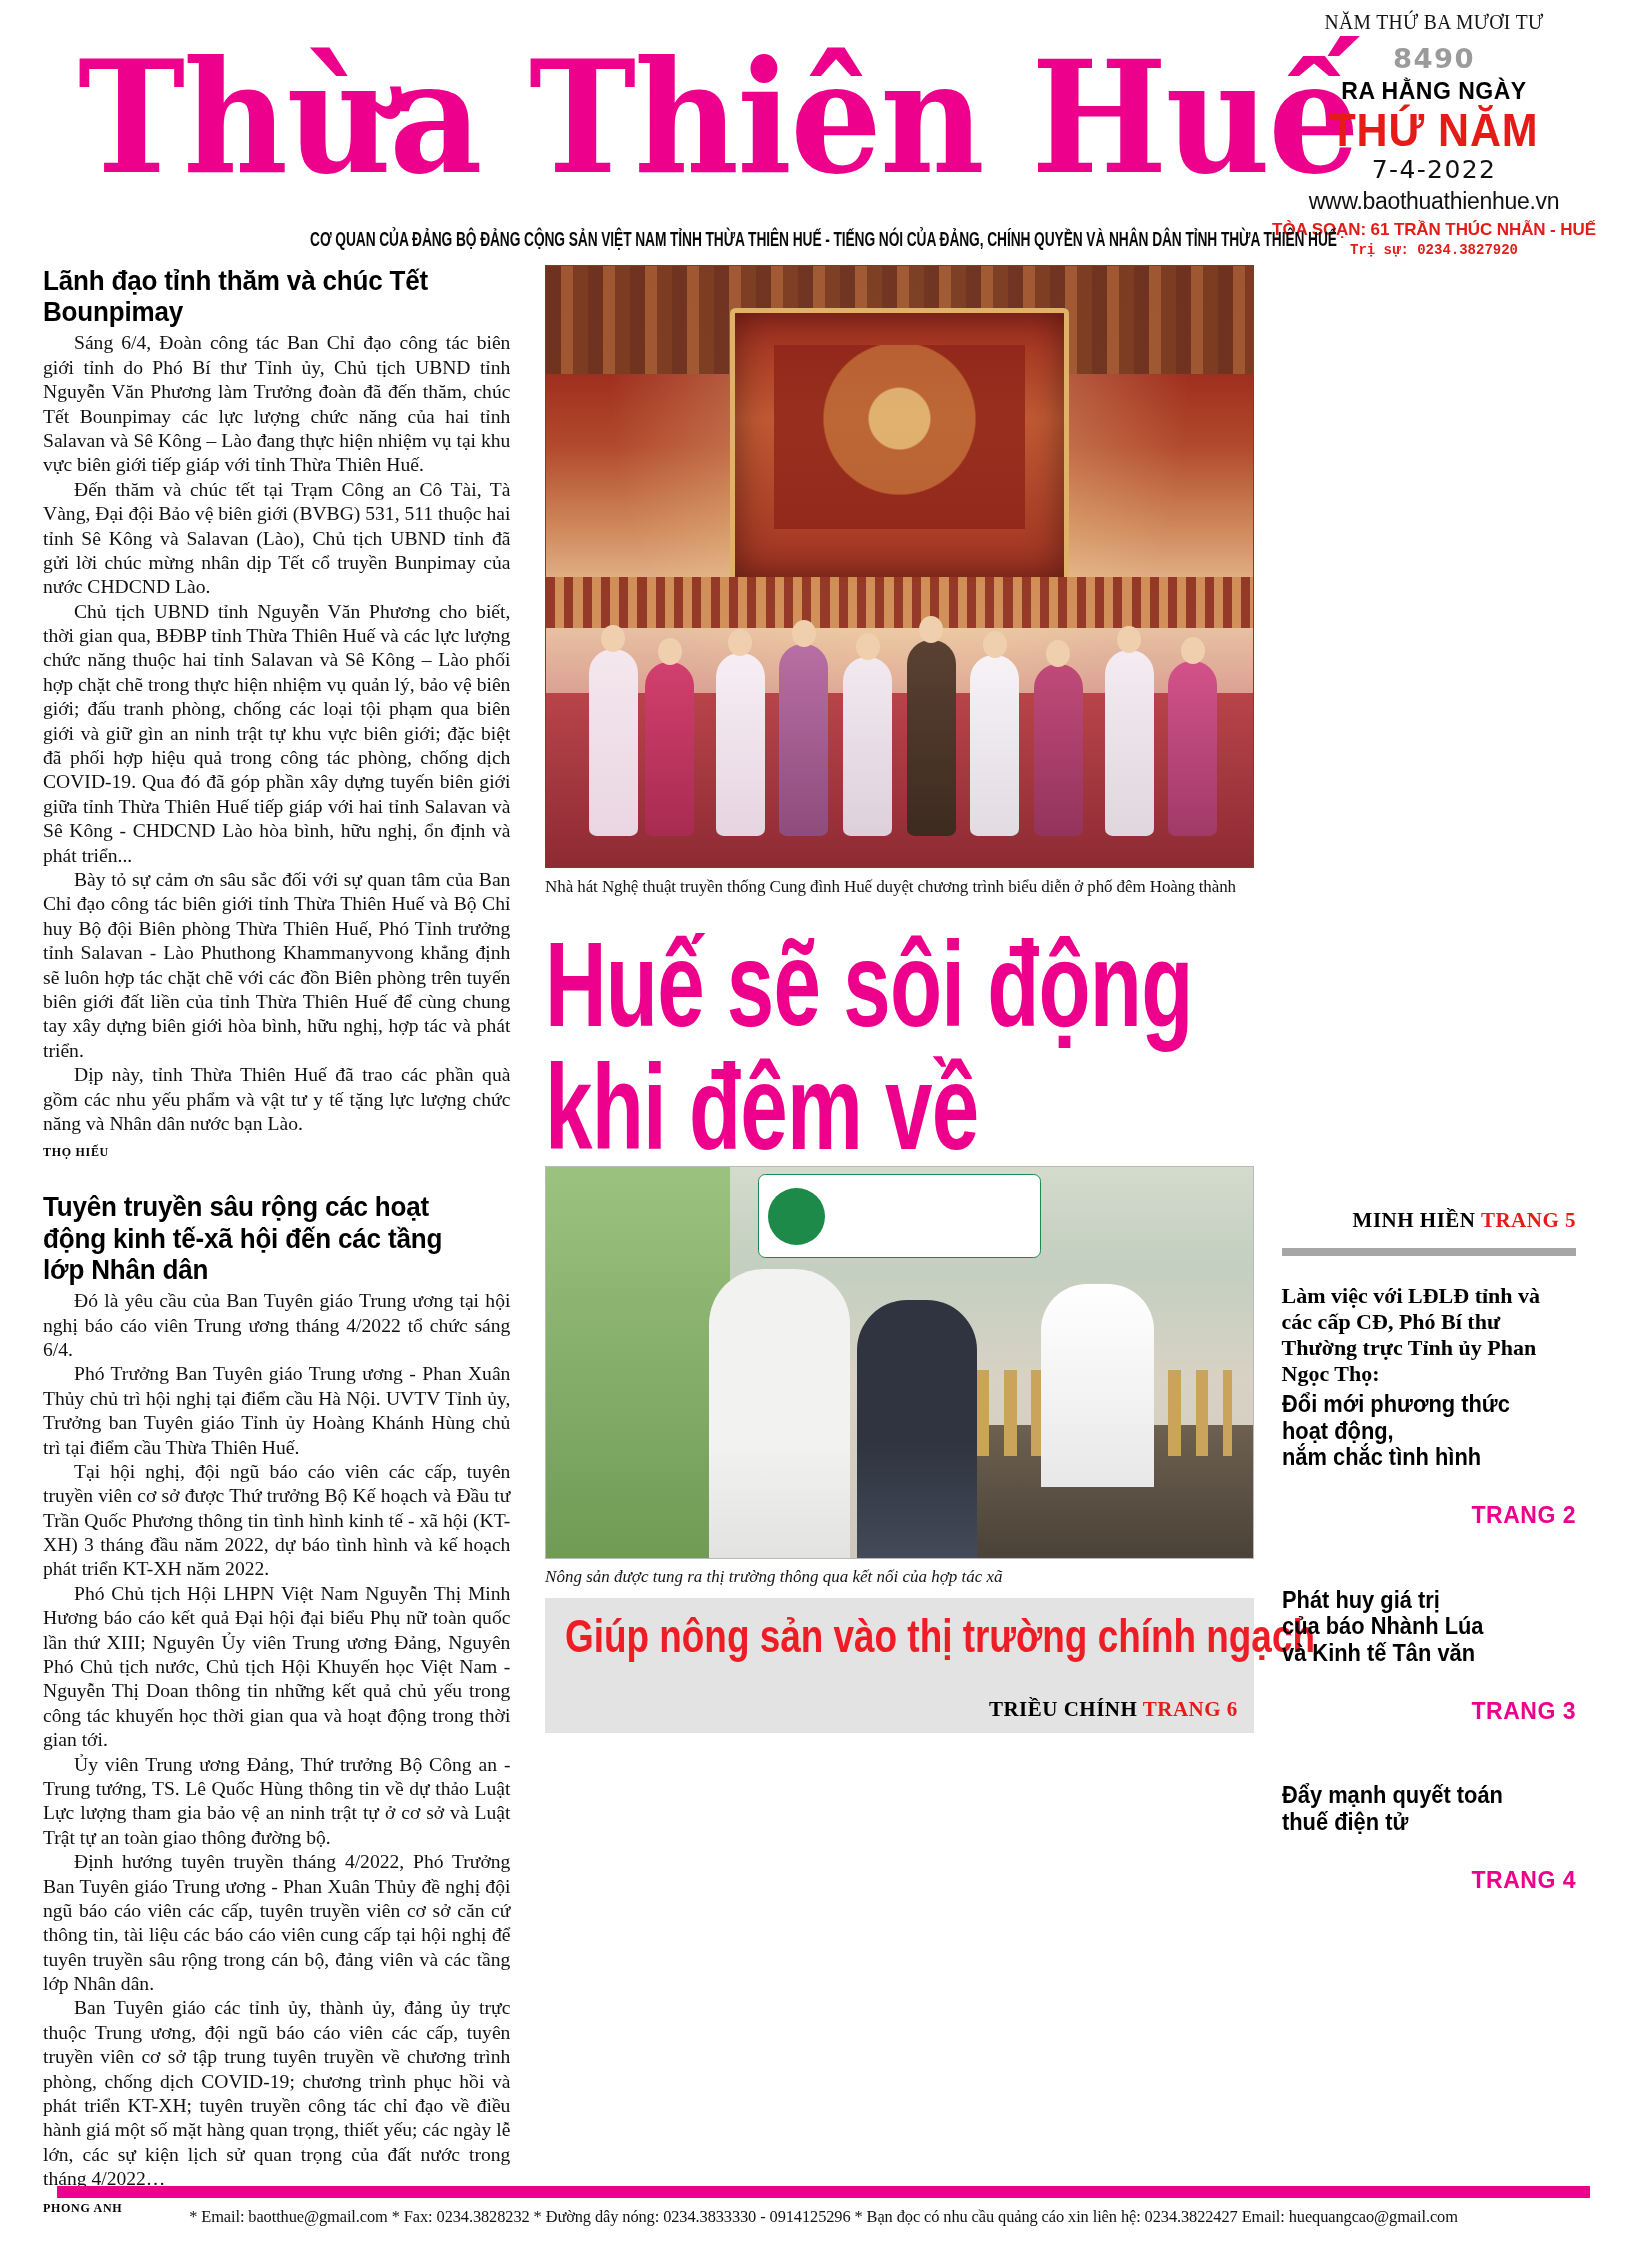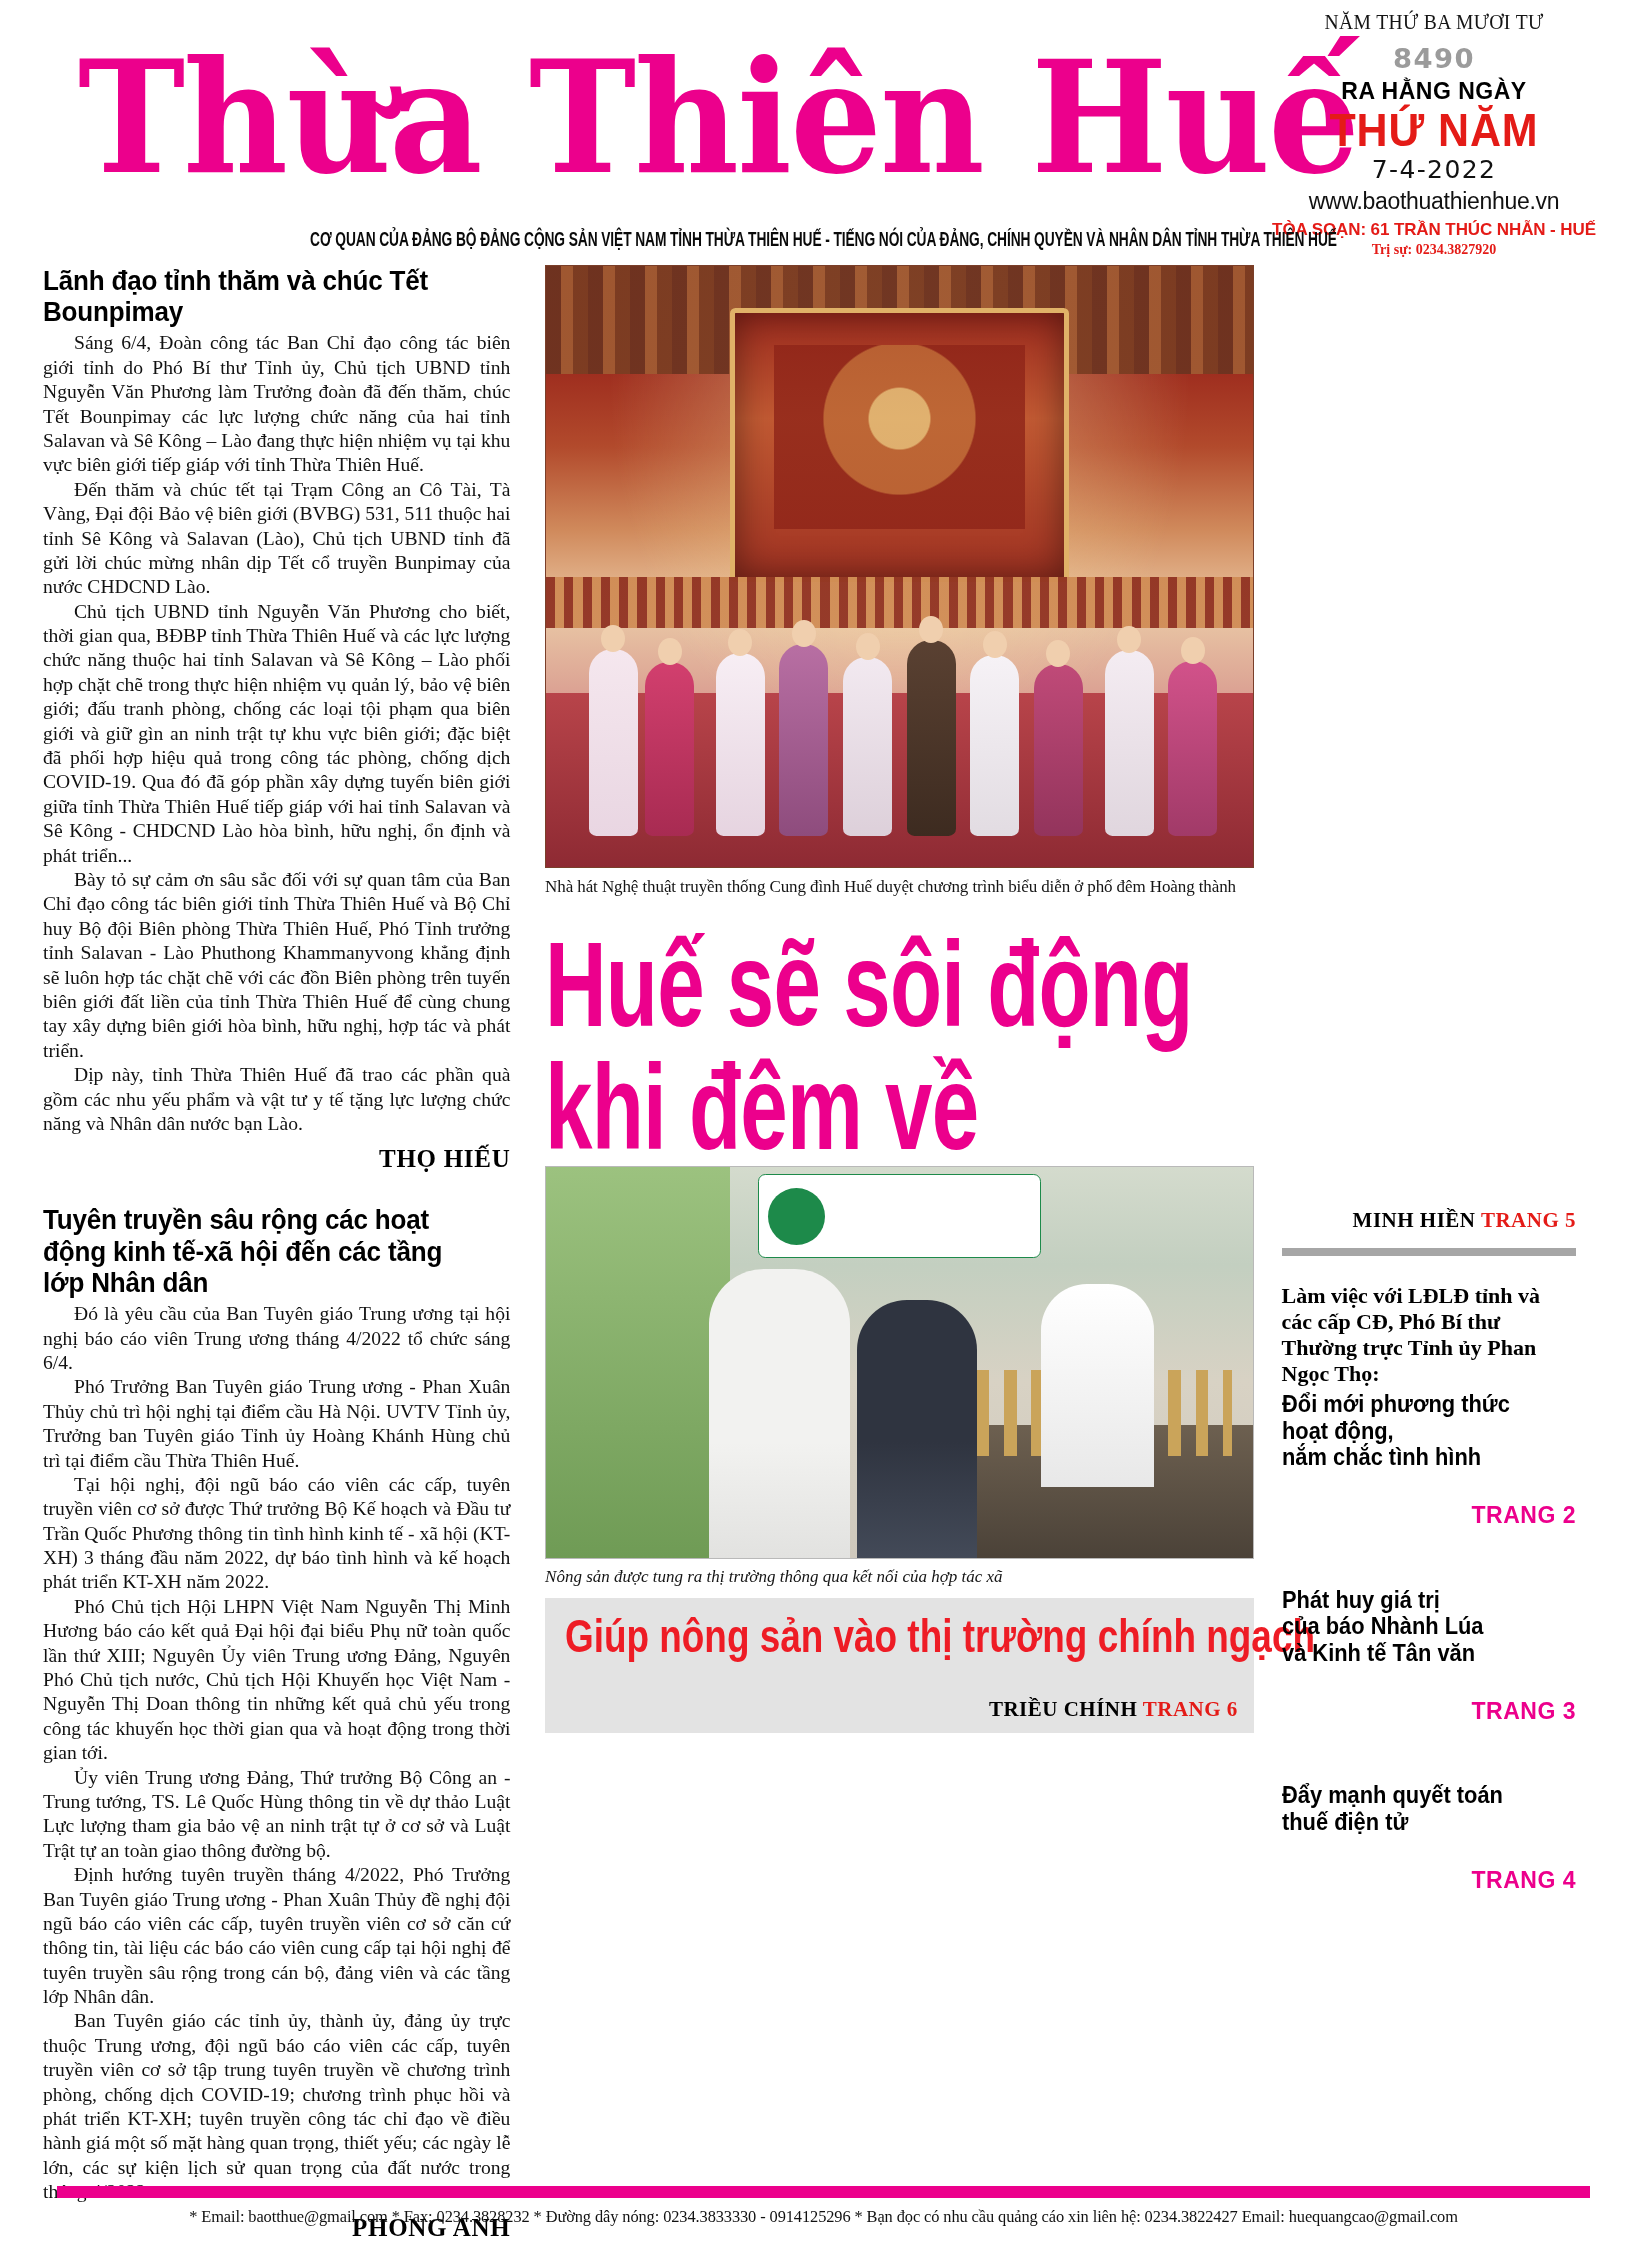--- a/index.html
+++ b/index.html
@@ -71,21 +71,21 @@
   .mi-web {
     font-family: "Liberation Sans", sans-serif;
     font-size: 23px; color: #111; margin-top: 3.7px; letter-spacing: -0.3px;
   }
   .mi-office {
     font-family: "Liberation Sans", sans-serif;
     font-weight: bold; font-size: 17px; color: #e41b17;
     margin-top: 5.5px; letter-spacing: -0.1px;
   }
   .mi-phone {
-    font-family: Liberation Serif, serif;
+    font-family: Liberation Mono, monospace;
     font-weight: bold; font-size: 14px; color: #e41b17; margin-top: 1.8px;
   }
 
   
   .body-grid {
     position: relative;
     display: flex;
     gap: 0;
     height: 1818px;
   }
@@ -110,22 +110,21 @@
     font-size: 19.6px;
     line-height: 1.245;
     color: #111;
     text-align: justify;
     text-indent: 31px;
     hyphens: none;
   }
   .byline {
     font-family: "Liberation Serif", serif;
     font-weight: bold;
-    font-size: 25px;
-    text-align: right;
+    font-size: 12px;
     letter-spacing: 0.7px;
     margin-top: 9.1px;
     color: #000;
   }
   .art-gap { height: 31px; }
 
   
   .photo { position: relative; overflow: hidden; background: #cbb; }
   .photo-top {
     width: 100%; height: 603px;

